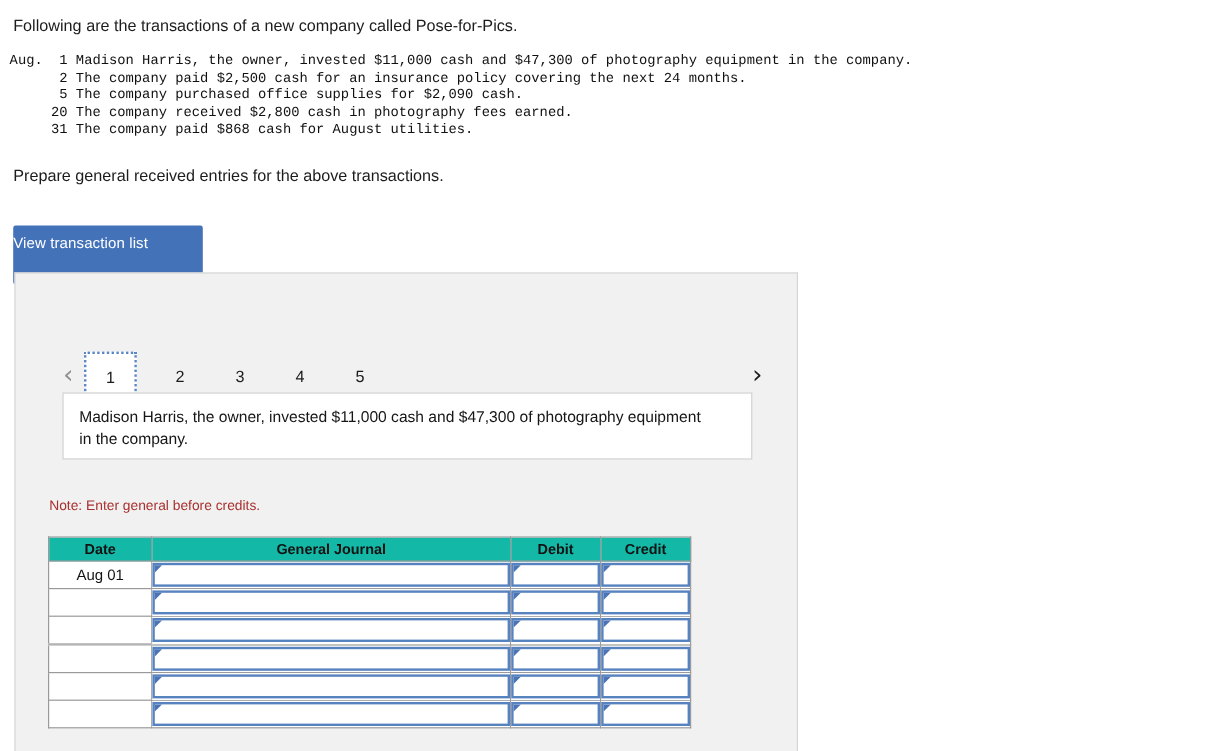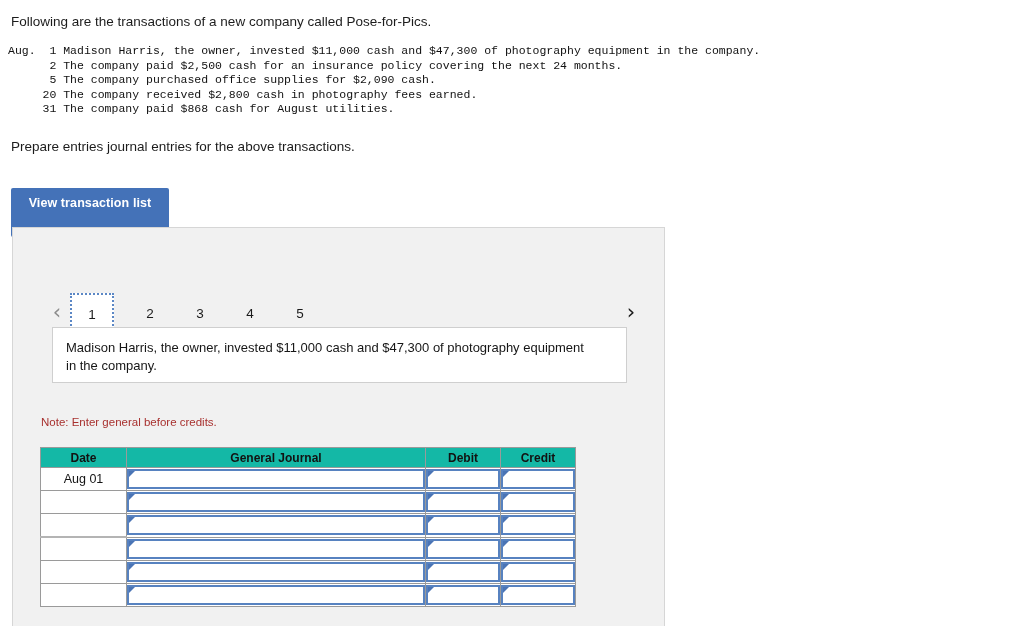--- a/index.html
+++ b/index.html
@@ -55,25 +55,24 @@
     left: 11px;
     top: 188px;
     width: 158px;
     height: 49px;
     background: #4472b8;
     border: none;
     border-radius: 2px;
     color: #ffffff;
     font-family: "Liberation Sans", sans-serif;
     font-size: 12.5px;
-    font-weight: bold;
+    font-weight: normal;
     letter-spacing: 0.1px;
     cursor: pointer;
     padding: 0;
-    text-align: center;
     line-height: 31px;
   }
 
   
   .panel {
     position: absolute;
     left: 12px;
     top: 227px;
     width: 653px;
     height: 399px;
@@ -232,21 +231,21 @@
 <body>
 
 <div class="intro">Following are the transactions of a new company called Pose-for-Pics.</div>
 
 <div class="txn-block">Aug.  1 Madison Harris, the owner, invested $11,000 cash and $47,300 of photography equipment in the company.
       2 The company paid $2,500 cash for an insurance policy covering the next 24 months.
       5 The company purchased office supplies for $2,090 cash.
      20 The company received $2,800 cash in photography fees earned.
      31 The company paid $868 cash for August utilities.</div>
 
-<div class="prepare">Prepare entries journal entries for the above transactions.</div>
+<div class="prepare">Prepare general received entries for the above transactions.</div>
 
 <div class="view-btn">View transaction list</div>
 
 <div class="panel">
 
 
   <div class="tabstrip">
     <div class="chev chev-prev">‹</div>
     <div class="tab active" style="left:30px;">1</div>
     <div class="tab" style="left:88px;">2</div>

